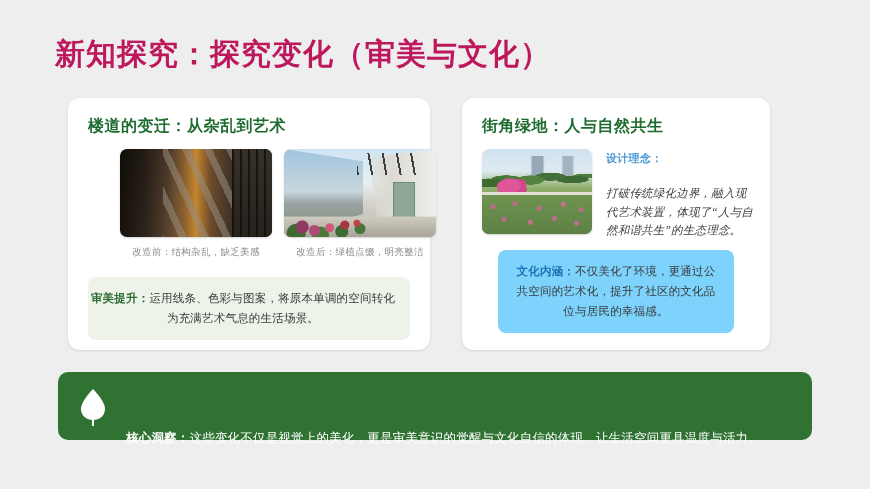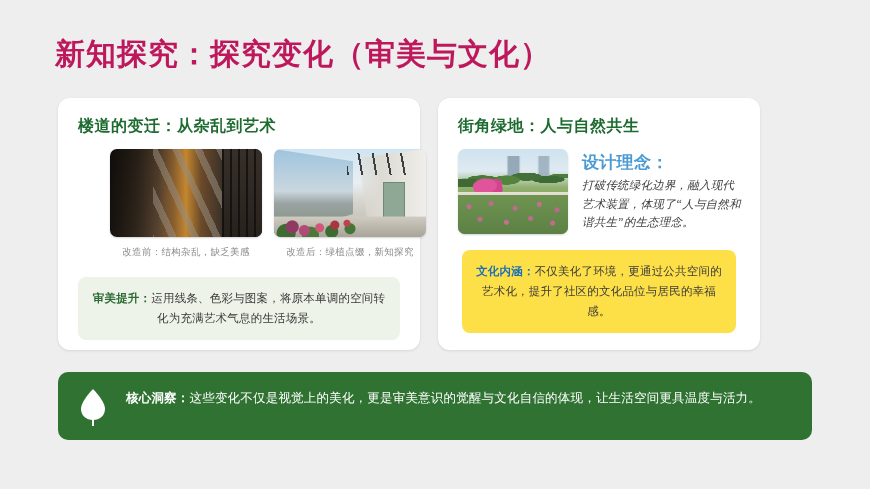--- a/index.html
+++ b/index.html
@@ -31,26 +31,26 @@
     font-weight: 700;
     color: #be185d;
     letter-spacing: 1px;
     line-height: 1.2;
     white-space: nowrap;
   }
 
   
   .cards {
     position: absolute;
-    left: 58px;
+    left: 68px;
     top: 98px;
     width: 702px;
     height: 252px;
     display: flex;
-    gap: 18px;
+    gap: 32px;
   }
   .card {
     background: #ffffff;
     border-radius: 12px;
     box-shadow: 0 1px 3px rgba(0,0,0,0.10);
     box-sizing: border-box;
     position: relative;
   }
   .card-left {
     width: 362px;
@@ -186,29 +186,29 @@
     box-sizing: border-box;
     font-size: 11.5px;
     line-height: 1.75;
     text-align: center;
     color: #3a3a3a;
     letter-spacing: 0.2px;
   }
   .hl-green {
     background: #edf3e9;
     margin: 18px 4px 0 4px;
-    padding: 11px 14px 12px 14px;
+    padding: 11px 14px 12px 2px;
   }
   .hl-green .lead {
     color: #2c6b33;
     font-weight: 700;
   }
   .hl-blue {
-    background: #fde047;
-    margin: 0 8px;
+    background: #7dd3fc;
+    margin: 0 20px;
     padding: 11px 14px 12px 14px;
     position: absolute;
     left: 16px;
     right: 16px;
     bottom: 17px;
   }
   .hl-blue .lead {
     color: #1f6fb5;
     font-weight: 700;
   }
@@ -284,23 +284,23 @@
       radial-gradient(circle at 86% 72%, #c36a93 0 2px, transparent 3px),
       linear-gradient(to bottom, #6f9350 0%, #5d8145 100%);
   }
   .concept {
     flex: 1 1 auto;
     padding-top: 2px;
   }
   .concept-lead {
     color: #4a9ad4;
     font-weight: 700;
-    font-size: 17px;
+    font-size: 11px;
     letter-spacing: 0.3px;
-    margin-bottom: 2px;
+    margin-bottom: 18px;
   }
   .concept-body {
     color: #3d3d3d;
     font-size: 11.5px;
     line-height: 1.62;
     letter-spacing: 0.2px;
     font-style: italic;
   }
 
   
@@ -324,20 +324,21 @@
     height: 40px;
     position: relative;
     margin-top: 1px;
   }
   .banner-text {
     color: #ffffff;
     font-size: 12.5px;
     line-height: 1.85;
     letter-spacing: 0.2px;
     padding-top: 1px;
+    margin-top: 40px;
   }
   .banner-text .lead {
     font-weight: 700;
   }
 </style>
 </head>
 <body>
 
 <div class="slide">
 
@@ -352,21 +353,21 @@
         <div class="photo-col">
           <div class="photo ph-before"></div>
           <div class="caption">改造前：结构杂乱，缺乏美感</div>
         </div>
         <div class="photo-col">
           <div class="photo ph-after">
             <div class="ceiling"></div>
             <div class="pipes"></div>
             <div class="door"></div>
           </div>
-          <div class="caption">改造后：绿植点缀，新知探究</div>
+          <div class="caption">改造后：绿植点缀，明亮整洁</div>
         </div>
       </div>
 
       <div class="hl-box hl-green">
         <span class="lead">审美提升：</span><span>运用线条、色彩与图案，将原本单调的空间转化为充满艺术气息的生活场景。</span>
       </div>
     </div>
 
     <div class="card card-right">
       <div class="card-heading">街角绿地：人与自然共生</div>

